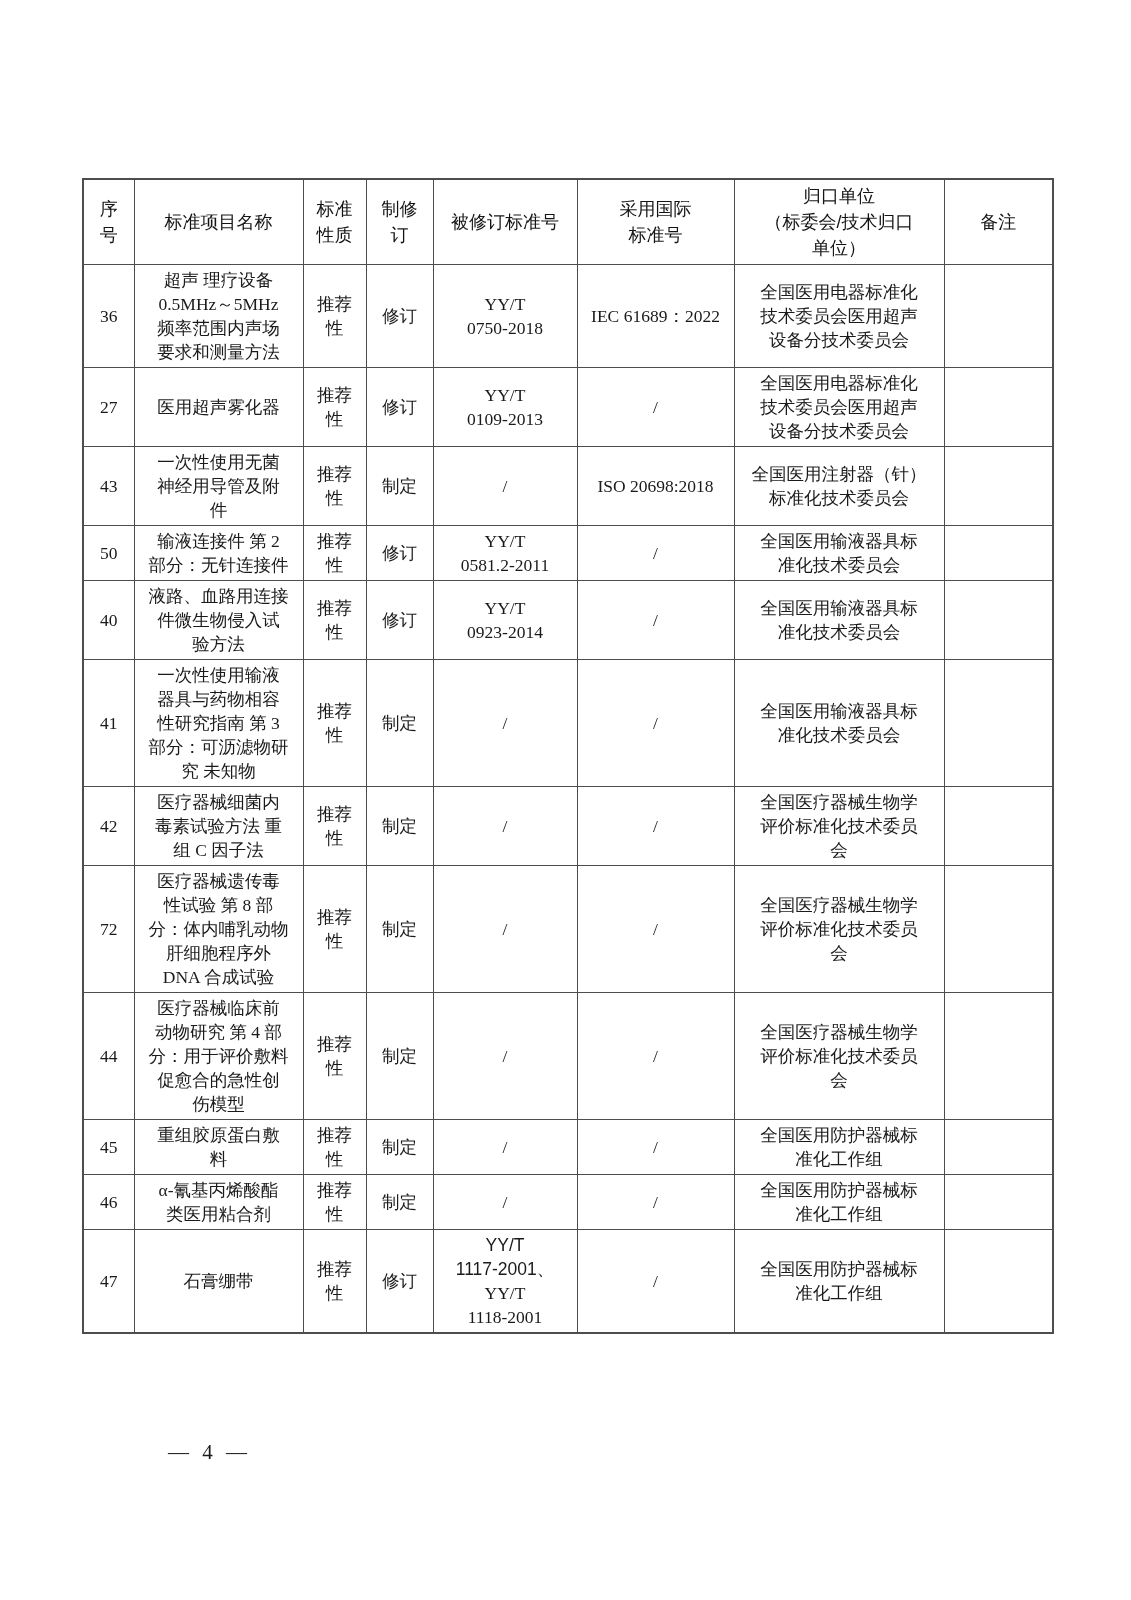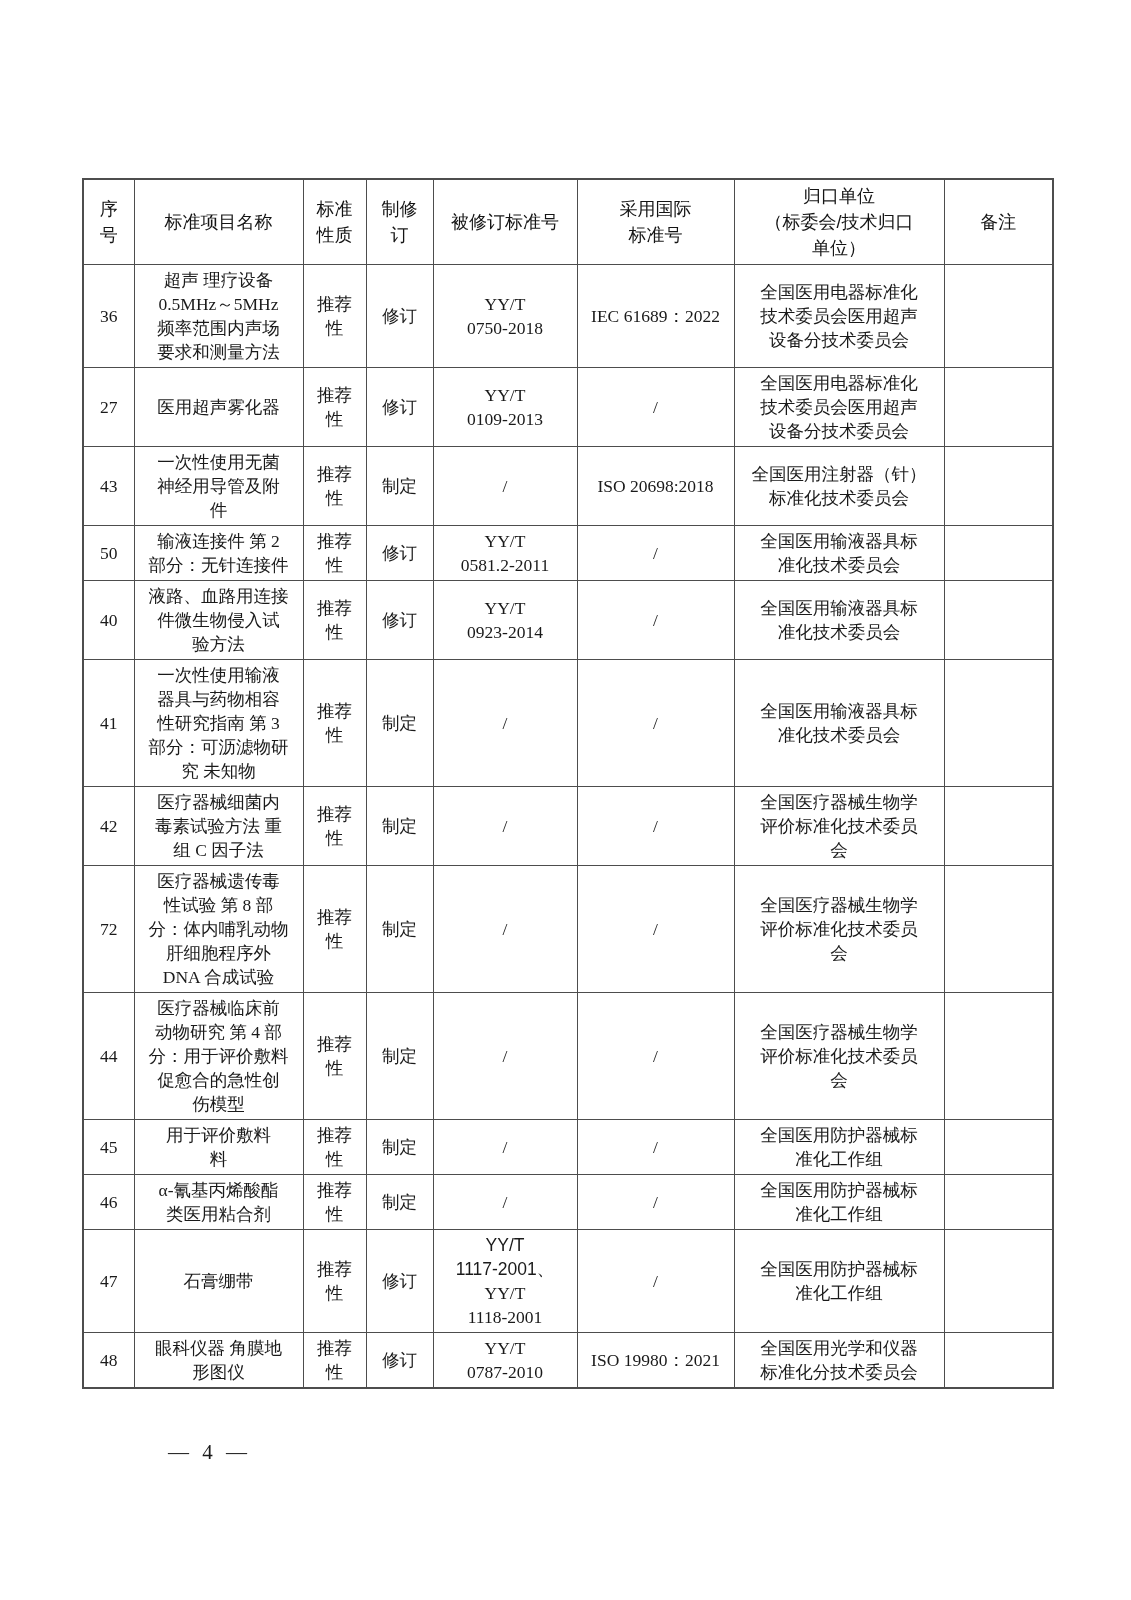--- a/index.html
+++ b/index.html
@@ -228,21 +228,21 @@
           <td>制定</td>
           <td>/</td>
           <td>/</td>
           <td>全国医疗器械生物学
 评价标准化技术委员
 会</td>
           <td></td>
         </tr>
         <tr>
           <td>45</td>
-          <td>用于评价敷料
+          <td>重组胶原蛋白敷
 料</td>
           <td>推荐
 性</td>
           <td>制定</td>
           <td>/</td>
           <td>/</td>
           <td>全国医用防护器械标
 准化工作组</td>
           <td></td>
         </tr>
@@ -266,32 +266,18 @@
 性</td>
           <td>修订</td>
           <td><span class="seg-sans">YY/T
 1117-2001、</span><span class="seg-serif">YY/T
 1118-2001</span></td>
           <td>/</td>
           <td>全国医用防护器械标
 准化工作组</td>
           <td></td>
         </tr>
-        <tr>
-          <td>48</td>
-          <td>眼科仪器 角膜地
-形图仪</td>
-          <td>推荐
-性</td>
-          <td>修订</td>
-          <td>YY/T
-0787-2010</td>
-          <td>ISO 19980：2021</td>
-          <td>全国医用光学和仪器
-标准化分技术委员会</td>
-          <td></td>
-        </tr>
       </tbody>
   </table>
 
   <div class="page-footer">— 4 —</div>
 
 </div>
 
 </body></html>

